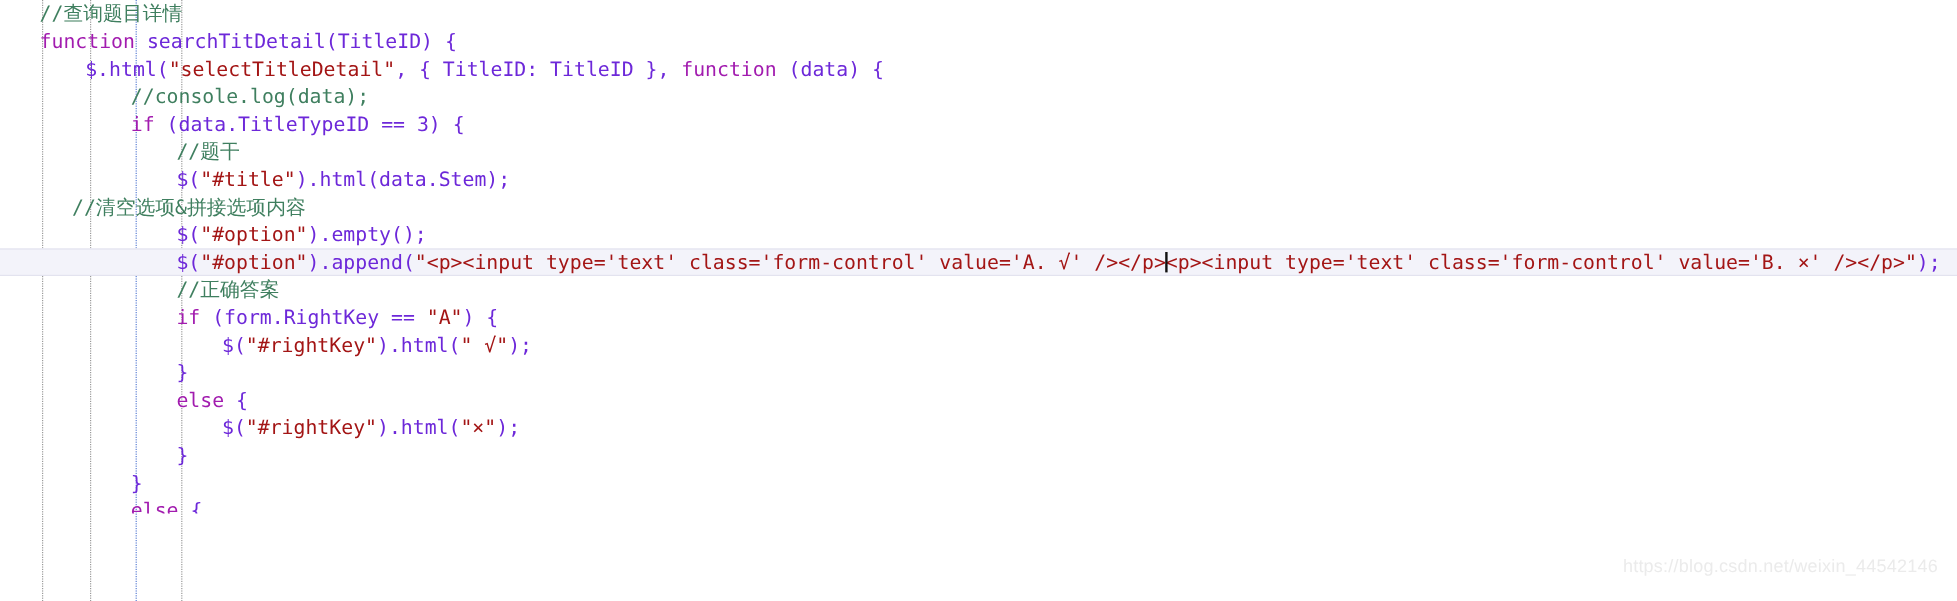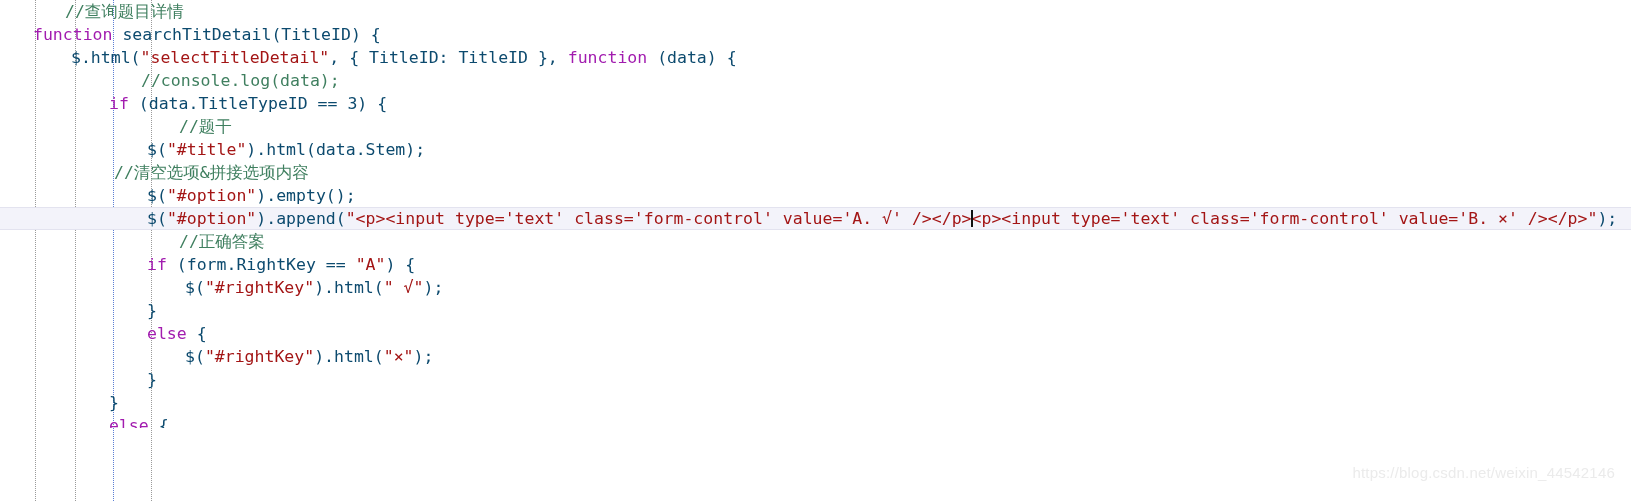--- a/index.html
+++ b/index.html
@@ -65,24 +65,24 @@
   
   .line.current {
     background: #f3f3fa;
     border-top: 1px solid #e3e3ef;
     border-bottom: 1px solid #e3e3ef;
     height: 21px;
     line-height: 21px;
   }
 
   
-  .cmt   { color: #3f7f5f; margin-left: 32px; }
+  .cmt   { color: #3f7f5f; }
   .kw    { color: #a21caf; }
   .str   { color: #a31515; }
-  .plain { color: #0c4a6e; }
+  .plain { color: #6d28d9; }
 
   
   .caret {
     display: inline-block;
     width: 0;
     border-left: 2px solid #111;
     height: 17px;
     vertical-align: -3px;
     margin: 0 -1px;
     position: relative;
@@ -116,21 +116,21 @@
     </div>
 
   <div id="code">
       <div class="line"><span class="txt" style="padding-left: 33px;"><span class="cmt">//查询题目详情</span></span></div>
       <div class="line"><span class="txt" style="padding-left: 33px;"><span class="kw">function</span><span class="plain"> searchTitDetail(TitleID) {</span></span></div>
       <div class="line"><span class="txt" style="padding-left: 71px;"><span class="plain">$.html(</span><span class="str">"selectTitleDetail"</span><span class="plain">, { TitleID: TitleID }, </span><span class="kw">function</span><span class="plain"> (data) {</span></span></div>
       <div class="line"><span class="txt" style="padding-left: 109px;"><span class="cmt">//console.log(data);</span></span></div>
       <div class="line"><span class="txt" style="padding-left: 109px; text-align: center;"><span class="kw">if</span><span class="plain"> (data.TitleTypeID == 3) {</span></span></div>
       <div class="line"><span class="txt" style="padding-left: 147px;"><span class="cmt">//题干</span></span></div>
       <div class="line"><span class="txt" style="padding-left: 147px;"><span class="plain">$(</span><span class="str">"#title"</span><span class="plain">).html(data.Stem);</span></span></div>
-      <div class="line"><span class="txt" style="padding-left: 82px;"><span class="cmt">//清空选项&amp;拼接选项内容</span></span></div>
+      <div class="line"><span class="txt" style="padding-left: 60px;"><span class="cmt">//清空选项&amp;拼接选项内容</span></span></div>
       <div class="line"><span class="txt" style="padding-left: 147px;"><span class="plain">$(</span><span class="str">"#option"</span><span class="plain">).empty();</span></span></div>
       <div class="line current"><span class="txt" style="padding-left: 147px;"><span class="plain">$(</span><span class="str">"#option"</span><span class="plain">).append(</span><span class="str">"&lt;p&gt;&lt;input type='text' class='form-control' value='A. √' /&gt;&lt;/p&gt;</span><span class="caret"></span><span class="str">&lt;p&gt;&lt;input type='text' class='form-control' value='B. ×' /&gt;&lt;/p&gt;"</span><span class="plain">);</span></span></div>
       <div class="line"><span class="txt" style="padding-left: 147px;"><span class="cmt">//正确答案</span></span></div>
       <div class="line"><span class="txt" style="padding-left: 147px;"><span class="kw">if</span><span class="plain"> (form.RightKey == </span><span class="str">"A"</span><span class="plain">) {</span></span></div>
       <div class="line"><span class="txt" style="padding-left: 185px;"><span class="plain">$(</span><span class="str">"#rightKey"</span><span class="plain">).html(</span><span class="str">" √"</span><span class="plain">);</span></span></div>
       <div class="line"><span class="txt" style="padding-left: 147px;"><span class="plain">}</span></span></div>
       <div class="line"><span class="txt" style="padding-left: 147px;"><span class="kw">else</span><span class="plain"> {</span></span></div>
       <div class="line"><span class="txt" style="padding-left: 185px;"><span class="plain">$(</span><span class="str">"#rightKey"</span><span class="plain">).html(</span><span class="str">"×"</span><span class="plain">);</span></span></div>
       <div class="line"><span class="txt" style="padding-left: 147px;"><span class="plain">}</span></span></div>
       <div class="line"><span class="txt" style="padding-left: 109px;"><span class="plain">}</span></span></div>

